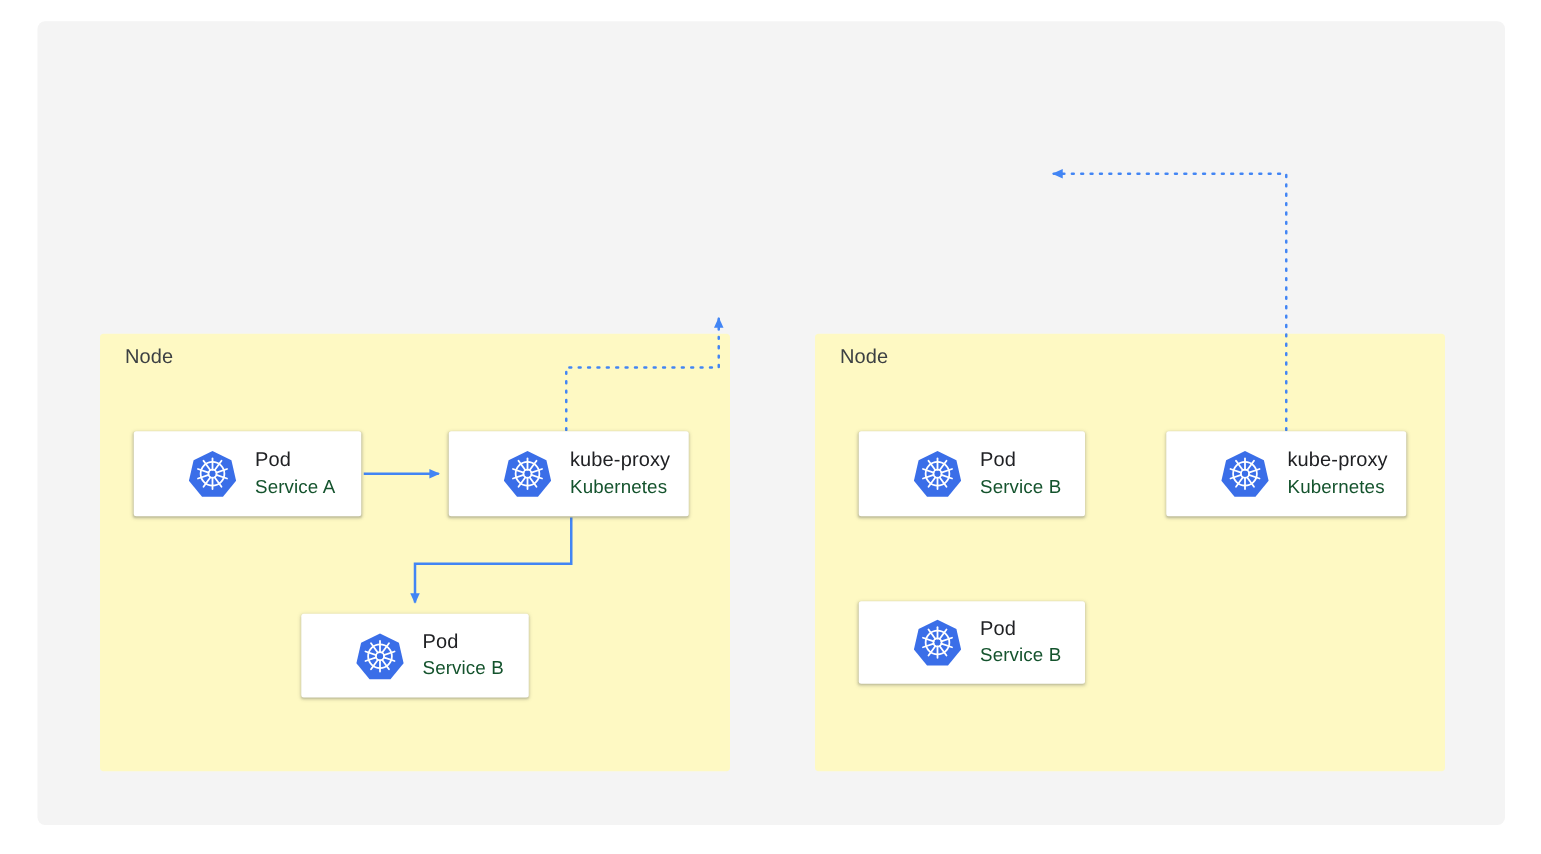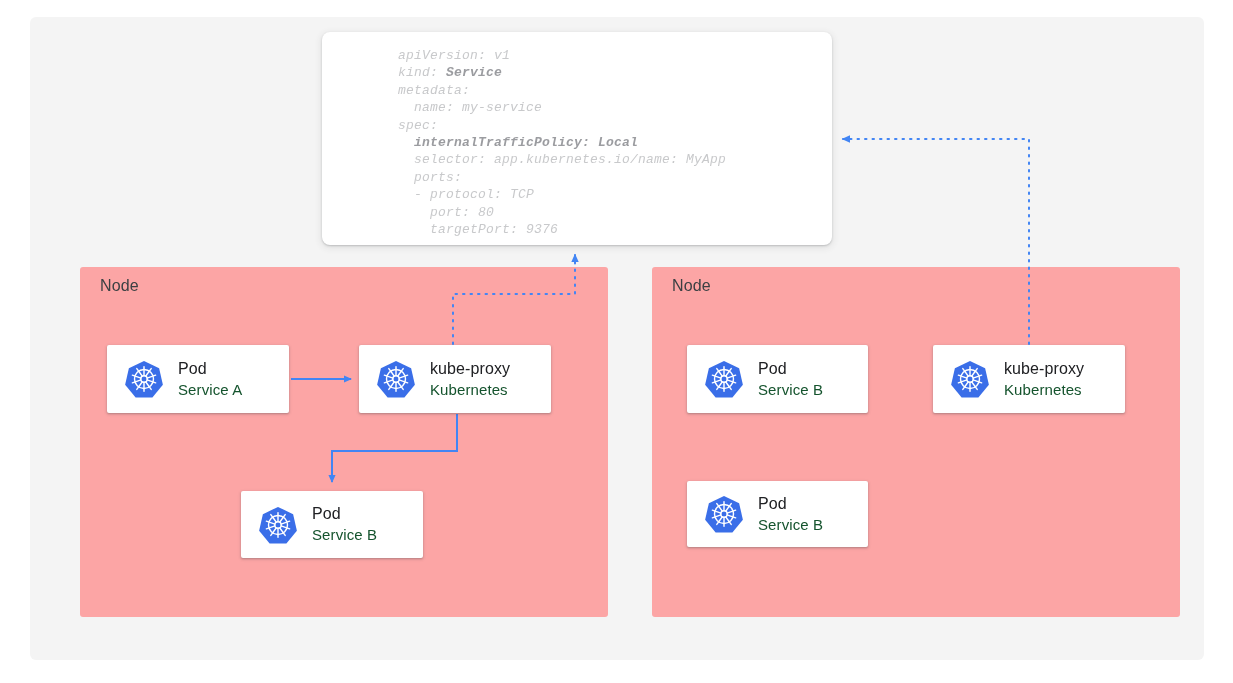--- a/index.html
+++ b/index.html
@@ -31,43 +31,43 @@
     position: absolute;
     left: 0;
     top: 0;
     width: 1233px;
     height: 683px;
     pointer-events: none;
   }
   
   .node-box {
     position: absolute;
-    background: #fca5a5;
+    background: #fef9c3;
     border-radius: 3px;
-    padding-left: 24px;
   }
   #node-left  { left: 80px;  top: 267px; width: 504px; height: 350px; }
   #node-right { left: 652px; top: 267px; width: 504px; height: 350px; }
   .node-label {
     position: absolute;
     left: 20px;
     top: 10px;
     font-size: 16px;
     color: #3c4043;
     letter-spacing: .1px;
   }
   
   .card {
     position: absolute;
     background: #ffffff;
     border-radius: 2px;
     box-shadow: 0 1px 2px rgba(60,64,67,.28), 0 1px 3px 1px rgba(60,64,67,.10);
     display: flex;
     align-items: center;
     box-sizing: border-box;
+    padding-left: 26px;
   }
   .card-icon {
     width: 40px;
     height: 40px;
     margin-left: 17px;
     margin-right: 14px;
     flex: 0 0 auto;
   }
   .card-icon svg { display: block; width: 40px; height: 40px; }
   .card-text { display: flex; flex-direction: column; justify-content: center; }
@@ -154,33 +154,20 @@
 
     <path d="M 291 379 L 351 379" fill="none" stroke="#4285f4" stroke-width="2" marker-end="url(#arrow-right)"></path>
 
     <path d="M 457 414 L 457 451 L 332 451 L 332 482" fill="none" stroke="#4285f4" stroke-width="2" stroke-linejoin="miter" marker-end="url(#arrow-down)"></path>
 
     <path d="M 453 344 L 453 294 L 575 294 L 575 255" fill="none" stroke="#4285f4" stroke-width="2" stroke-dasharray="1.5 6" stroke-linecap="round" marker-end="url(#arrow-up-dot)"></path>
 
     <path d="M 1029 344 L 1029 139 L 843 139" fill="none" stroke="#4285f4" stroke-width="2" stroke-dasharray="1.5 6" stroke-linecap="round" marker-end="url(#arrow-left-dot)"></path>
   </svg>
 
-  <div id="yaml-box">
-    <pre id="yaml-code">apiVersion: v1
-kind: <b>Service</b>
-metadata:
-  name: my-service
-spec:
-  <b>internalTrafficPolicy: Local</b>
-  selector: app.kubernetes.io/name: MyApp
-  ports:
-  - protocol: TCP
-    port: 80
-    targetPort: 9376</pre>
-  </div>
 
   <div class="card" id="card-pod-a">
     <span class="card-icon">
       <svg viewBox="0 0 64 64" aria-hidden="true">
         <polygon points="32,3 56.2,14.7 62.2,41 45.4,61.4 18.6,61.4 1.8,41 7.8,14.7" fill="#3a6ee8"></polygon>
         <g fill="none" stroke="#ffffff" stroke-width="2.3" stroke-linecap="round">
           <circle cx="32" cy="32" r="15.2"></circle>
           <circle cx="32" cy="32" r="5.2"></circle>
           <line x1="32" y1="12.4" x2="32" y2="26.9"></line>
           <line x1="32" y1="37.1" x2="32" y2="51.6"></line>

